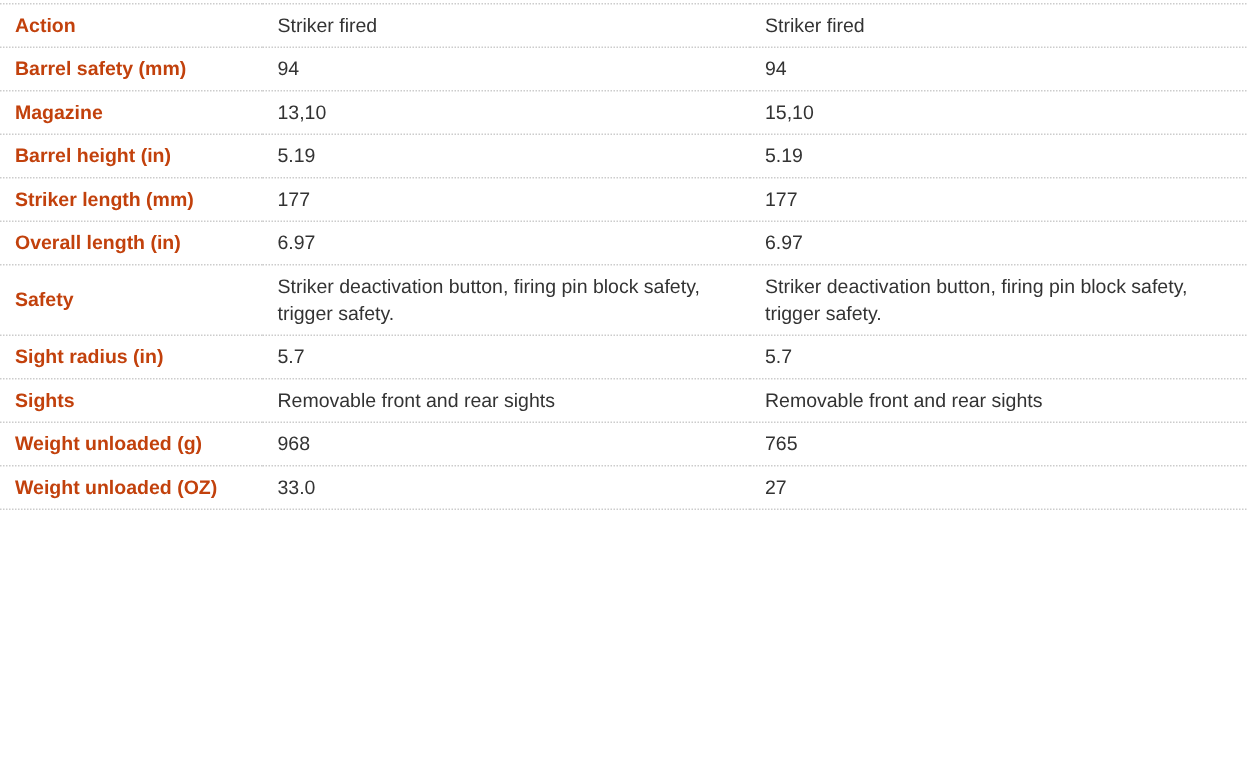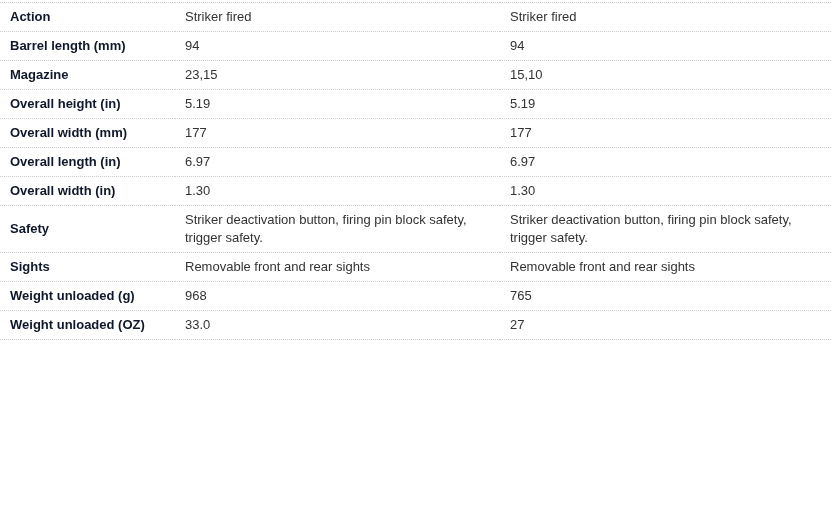--- a/index.html
+++ b/index.html
@@ -28,21 +28,21 @@
   }
   table.spec-table td {
     padding: 5px 10px;
     vertical-align: middle;
     line-height: 18px;
     word-wrap: break-word;
   }
   td.c-label {
     width: 155px;
     font-weight: bold;
-    color: #0f172a;
+    color: #c2410c;
   }
   td.c-val1 {
     width: 305px;
     font-weight: normal;
   }
   td.c-val2 {
     width: 311px;
     font-weight: normal;
   }
 </style>
@@ -51,53 +51,53 @@
 
 <div class="page">
   <table class="spec-table">
     <tbody>
       <tr>
         <td class="c-label">Action</td>
         <td class="c-val1">Striker fired</td>
         <td class="c-val2">Striker fired</td>
       </tr>
       <tr>
-        <td class="c-label">Barrel length (mm)</td>
+        <td class="c-label">Barrel safety (mm)</td>
         <td class="c-val1">94</td>
         <td class="c-val2">94</td>
       </tr>
       <tr>
         <td class="c-label">Magazine</td>
-        <td class="c-val1">23,15</td>
+        <td class="c-val1">13,10</td>
         <td class="c-val2">15,10</td>
       </tr>
       <tr>
-        <td class="c-label">Overall height (in)</td>
+        <td class="c-label">Barrel height (in)</td>
         <td class="c-val1">5.19</td>
         <td class="c-val2">5.19</td>
       </tr>
       <tr>
-        <td class="c-label">Overall width (mm)</td>
+        <td class="c-label">Striker length (mm)</td>
         <td class="c-val1">177</td>
         <td class="c-val2">177</td>
       </tr>
       <tr>
         <td class="c-label">Overall length (in)</td>
         <td class="c-val1">6.97</td>
         <td class="c-val2">6.97</td>
       </tr>
       <tr>
-        <td class="c-label">Overall width (in)</td>
-        <td class="c-val1">1.30</td>
-        <td class="c-val2">1.30</td>
-      </tr>
-      <tr>
         <td class="c-label">Safety</td>
         <td class="c-val1">Striker deactivation button, firing pin block safety, trigger safety.</td>
         <td class="c-val2">Striker deactivation button, firing pin block safety, trigger safety.</td>
+      </tr>
+      <tr>
+        <td class="c-label">Sight radius (in)</td>
+        <td class="c-val1">5.7</td>
+        <td class="c-val2">5.7</td>
       </tr>
       <tr>
         <td class="c-label">Sights</td>
         <td class="c-val1">Removable front and rear sights</td>
         <td class="c-val2">Removable front and rear sights</td>
       </tr>
       <tr>
         <td class="c-label">Weight unloaded (g)</td>
         <td class="c-val1">968</td>
         <td class="c-val2">765</td>

